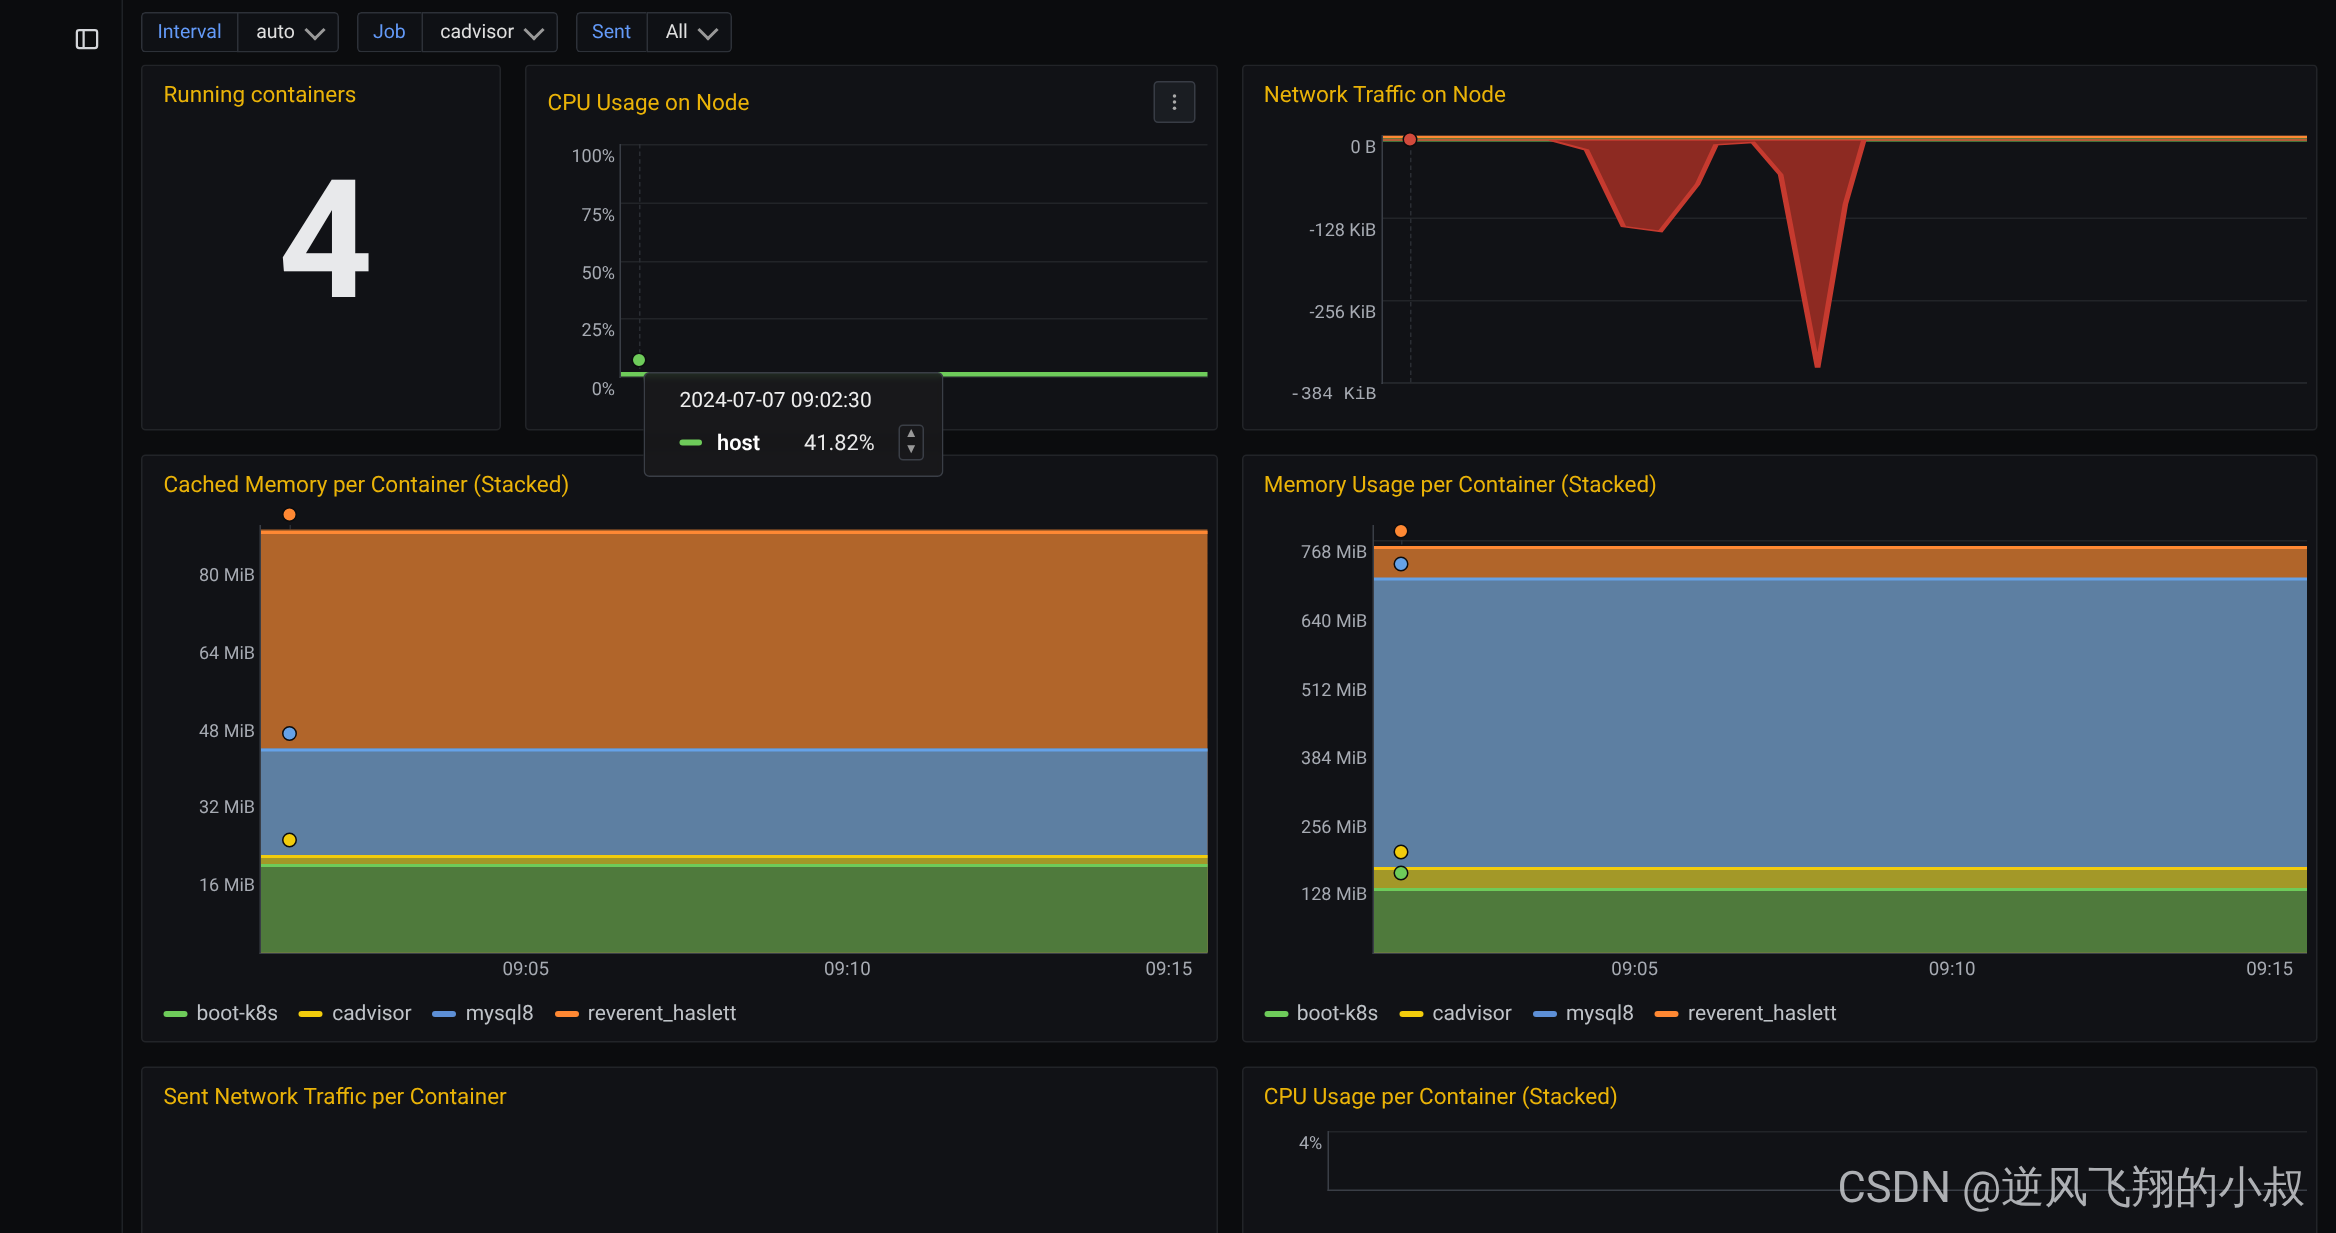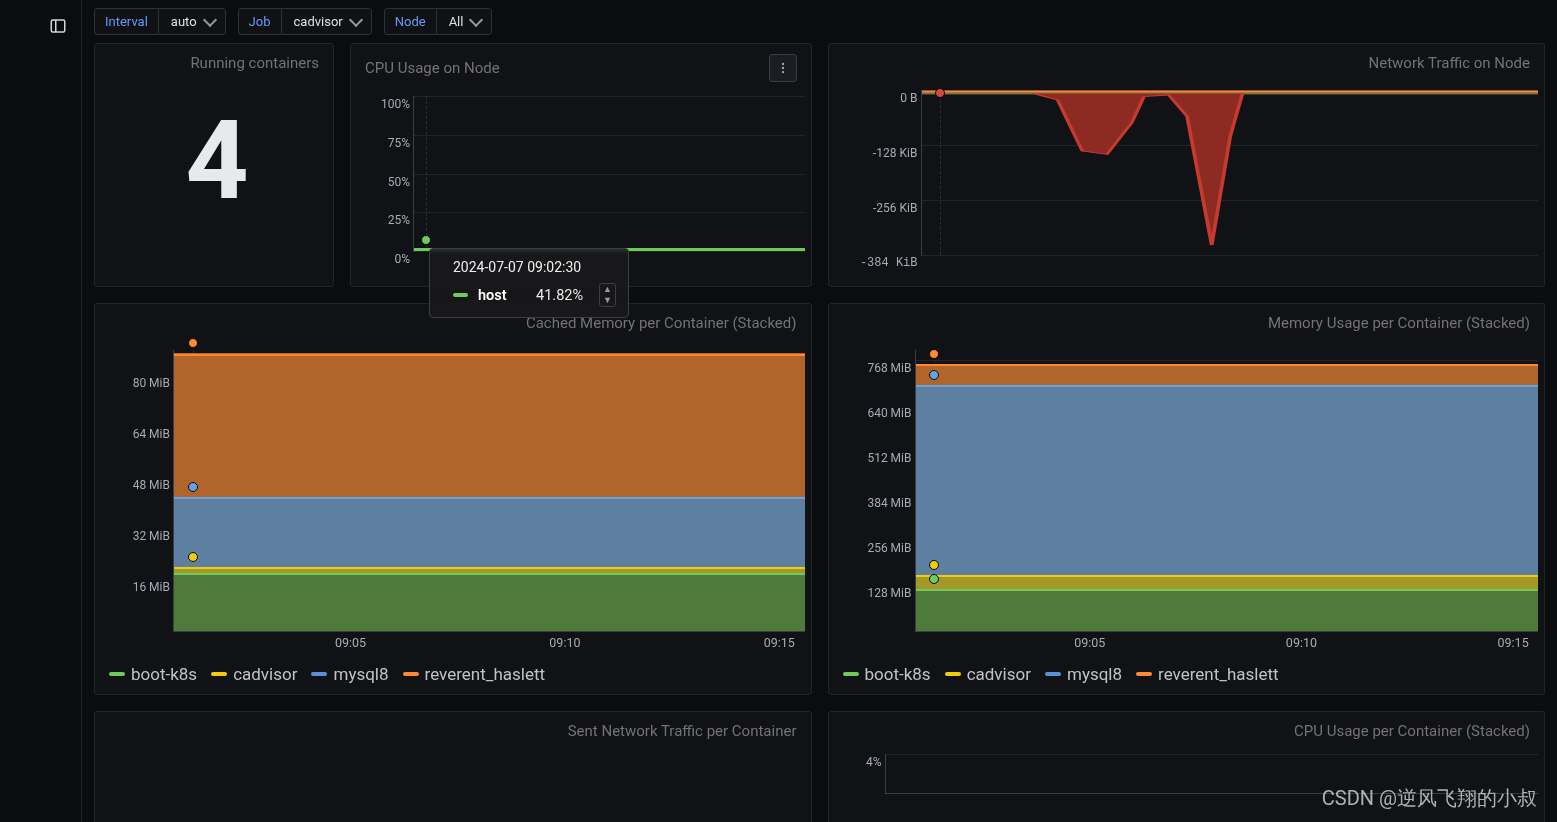--- a/index.html
+++ b/index.html
@@ -12,45 +12,45 @@
   .toolbar { display: flex; align-items: center; gap: 8px; padding: 8px 12px; }
   .tb-label { background: #0f1115; border: 1px solid #2d3138; color: #639af8; padding: 5px 10px; border-radius: 3px; font-size: 13px; }
   .tb-select { background: #0f1115; border: 1px solid #2d3138; color: #e0e0e0; padding: 5px 10px 5px 12px; border-radius: 3px; font-size: 13px; display: inline-flex; align-items: center; gap: 8px; cursor: pointer; }
   .tb-select .chev { width: 10px; height: 10px; display:inline-block; border-right: 2px solid #999; border-bottom: 2px solid #999; transform: rotate(45deg); margin-top:-3px; }
   .group { display: inline-flex; border-radius: 3px; overflow: hidden; margin-right: 4px; }
   .group > div:first-child { border-top-right-radius: 0; border-bottom-right-radius: 0; border-right: none; }
   .group > div:last-child  { border-top-left-radius: 0;  border-bottom-left-radius: 0; }
   .dash { flex: 1; padding: 0 12px 12px 12px; display: grid; grid-template-columns: 1fr 1fr; gap: 16px; overflow: hidden; }
   .row1 { display: grid; grid-template-columns: 240px 1fr; gap: 16px; height: 244px; }
   .panel { background: #111216; border: 1px solid #222428; border-radius: 3px; position: relative; display: flex; flex-direction: column; }
-  .panel-header { padding: 10px 14px 6px 14px; font-size: 15px; color: #737373; display: flex; align-items: center; justify-content: flex-end; }
+  .panel-header { padding: 10px 14px 6px 14px; font-size: 15px; color: #eab308; display: flex; align-items: center; }
   .panel-header .spacer { flex: 1; }
   .panel-menu { width: 28px; height: 28px; border: 1px solid #383c45; background:#1a1d22; border-radius:3px; display:flex; align-items:center; justify-content:center; cursor:pointer; }
   .panel-menu svg { width:14px; height:14px; fill:#aaa; }
   .panel-body { flex:1; position:relative; padding: 4px 6px 6px 6px; }
   .bignum { font-size: 110px; font-weight: 700; color: #e8e9eb; text-align:center; margin-top: 14px; letter-spacing: -6px; }
-  .legend { display:flex; flex-wrap:wrap; gap:4px 14px; padding: 2px 10px 10px 14px; font-size: 17px; color:#bfc3c8; }
+  .legend { display:flex; flex-wrap:wrap; gap:4px 14px; padding: 2px 10px 10px 14px; font-size: 14px; color:#bfc3c8; }
   .legend-item { display:inline-flex; align-items:center; gap:6px; }
   .swatch { width:16px; height:4px; border-radius:2px; }
   .ylabel { position:absolute; right:100%; transform: translateX(-4px); font-size:12px; color:#a7abb3; white-space:nowrap; }
   .xlabel { position:absolute; top:100%; transform: translate(-50%, 4px); font-size:12.5px; color:#a7abb3;text-align:right; }
   .plot { position:relative; margin: 8px 0 24px 72px; height: calc(100% - 32px); border-left: 1px solid #3a3e46; border-bottom: 1px solid #3a3e46; }
   .plot.small { margin: 4px 0 18px 56px; }
   .gridline-h { position:absolute; left:0; right:0; border-top:1px solid #222428; }
   .gridline-v { position:absolute; top:0; bottom:0; border-left:1px dashed #2a2d33; }
   .area { position:absolute; left:0; right:0; }
   .dot { position:absolute; width:10px; height:10px; border-radius:50%; transform: translate(-50%, -50%); border: 1.5px solid #0b0c0e; }
   .tooltip { position:absolute; background:#19191cdd; border:1px solid #3a3e46; border-radius:4px; padding:10px 12px; min-width: 200px; color:#ddd; z-index:10; backdrop-filter: blur(2px); }
   .tooltip .tt-time { color:#eee; margin-bottom: 8px; font-size: 14px; }
   .tooltip .tt-row { display:flex; align-items:center; gap:10px; font-size:14.5px; }
   .tooltip .tt-row .host { font-weight:600; color:#fff; flex:1; }
   .tooltip .tt-val { color:#e9e9e9; }
   .tooltip .sorter { display:flex; flex-direction:column; gap:0; margin-left:6px; border:1px solid #3a3e46; border-radius:3px; }
   .tooltip .sorter span { font-size:9px; line-height:9px; padding:1px 3px; color:#999; }
-  .watermark { position: absolute; right: 20px; bottom: 10px; color: #c9cbcf; font-size: 20px; opacity: 0.85; pointer-events:none; z-index:20;}
+  .watermark { position: absolute; right: 20px; bottom: 10px; color: #c9cbcf; font-size: 29px; opacity: 0.85; pointer-events:none; z-index:20;}
   .col { display: flex; flex-direction: column; gap: 16px; }
   .row2h { height: 392px; }
   .row3h { height: 120px; }
 </style>
 </head>
 <body>
 
 <div class="app">
   <div class="leftbar">
     <div class="toggler">
@@ -71,21 +71,21 @@
         </div>
       </div>
       <div class="group">
         <div class="tb-label">Job</div>
         <div class="tb-select">
           <span>cadvisor</span>
           <span class="chev"></span>
         </div>
       </div>
       <div class="group">
-        <div class="tb-label">Node</div>
+        <div class="tb-label">Sent</div>
         <div class="tb-select">
           <span>All</span>
           <span class="chev"></span>
         </div>
       </div>
     </div>
 
     <div class="dash">
 
       <div class="col">

